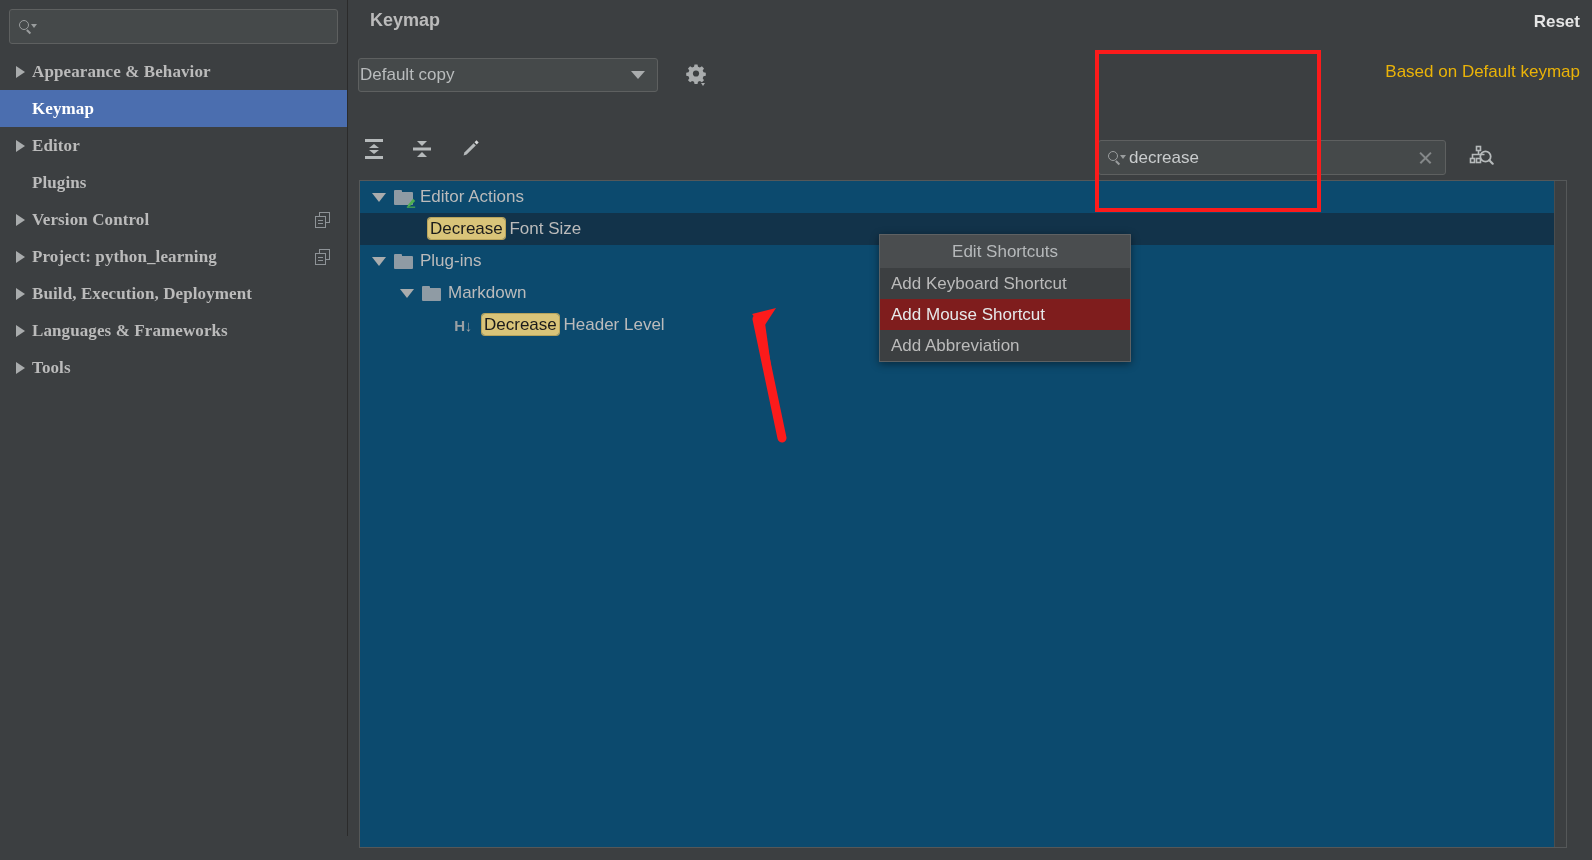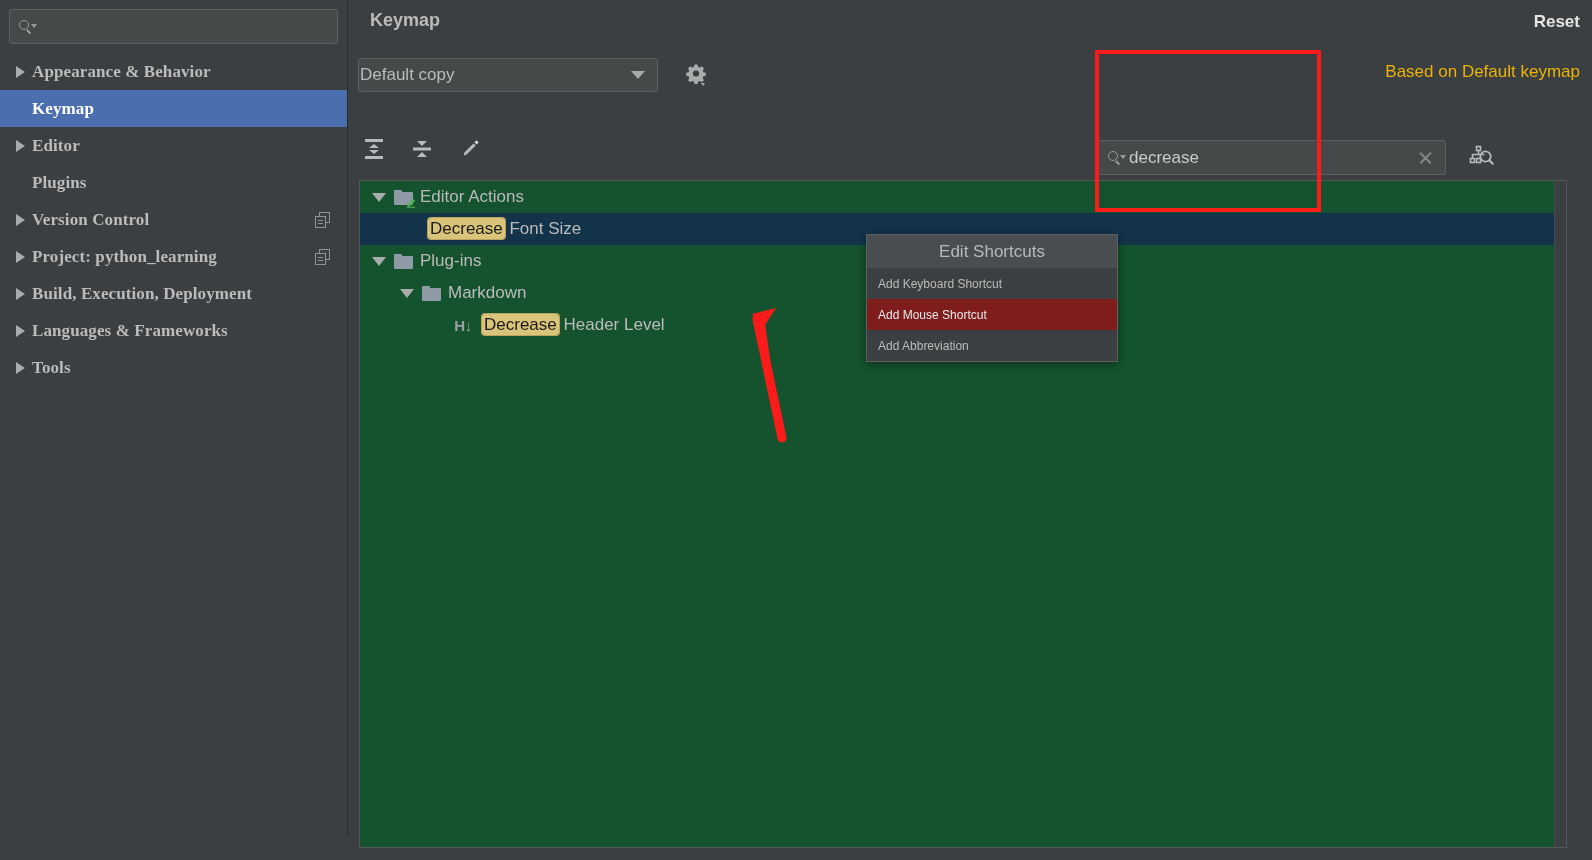--- a/index.html
+++ b/index.html
@@ -279,21 +279,21 @@
   }
 
   
   #tree-panel {
     position: absolute;
     left: 11px;
     top: 180px;
     width: 1208px;
     height: 668px;
     box-sizing: border-box;
-    background: #14532d;
+    background: #0c4a6e;
     border: 1px solid #555859;
     overflow: hidden;
   }
   .tree-row {
     height: 32px;
     display: flex;
     align-items: center;
     position: relative;
     padding-left: 4px;
     white-space: nowrap;
@@ -371,21 +371,21 @@
     width: 12px;
     height: 100%;
     background: #3c3f41;
     border-left: 1px solid #4a4d4e;
     box-sizing: border-box;
   }
 
   
   #context-menu {
     position: absolute;
-    left: 518px;
+    left: 531px;
     top: 234px;
     width: 252px;
     background: #3c3f41;
     border: 1px solid #5e6163;
     box-sizing: border-box;
     z-index: 40;
     box-shadow: 0 2px 8px rgba(0,0,0,0.45);
   }
   #menu-header {
     background: #4a4d4f;
@@ -394,21 +394,21 @@
     align-items: center;
     justify-content: center;
     font-size: 17px;
     color: #b6b9bb;
   }
   .menu-item {
     height: 31px;
     display: flex;
     align-items: center;
     padding-left: 11px;
-    font-size: 12px;
+    font-size: 17px;
     color: #bbbbbb;
     cursor: default;
   }
   .menu-item.highlighted {
     background: #7f1d1d;
     color: #e6e9ea;
   }
 
   
   #annot-box {

